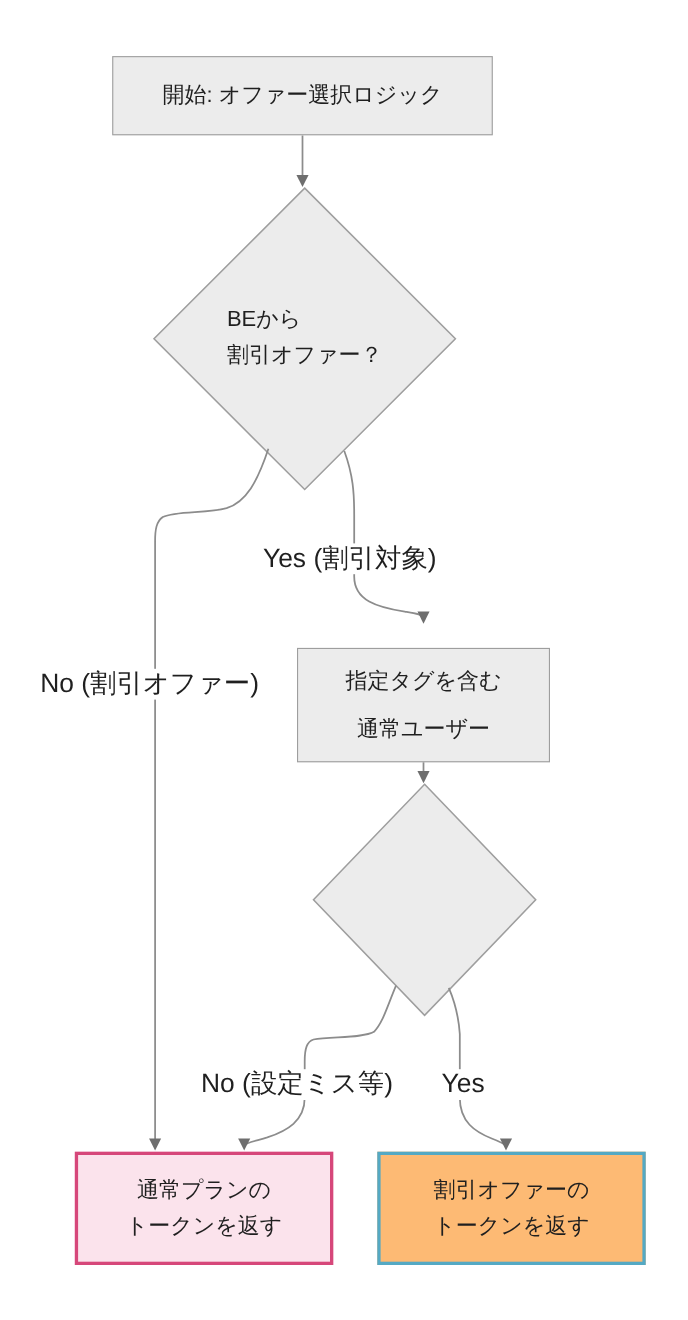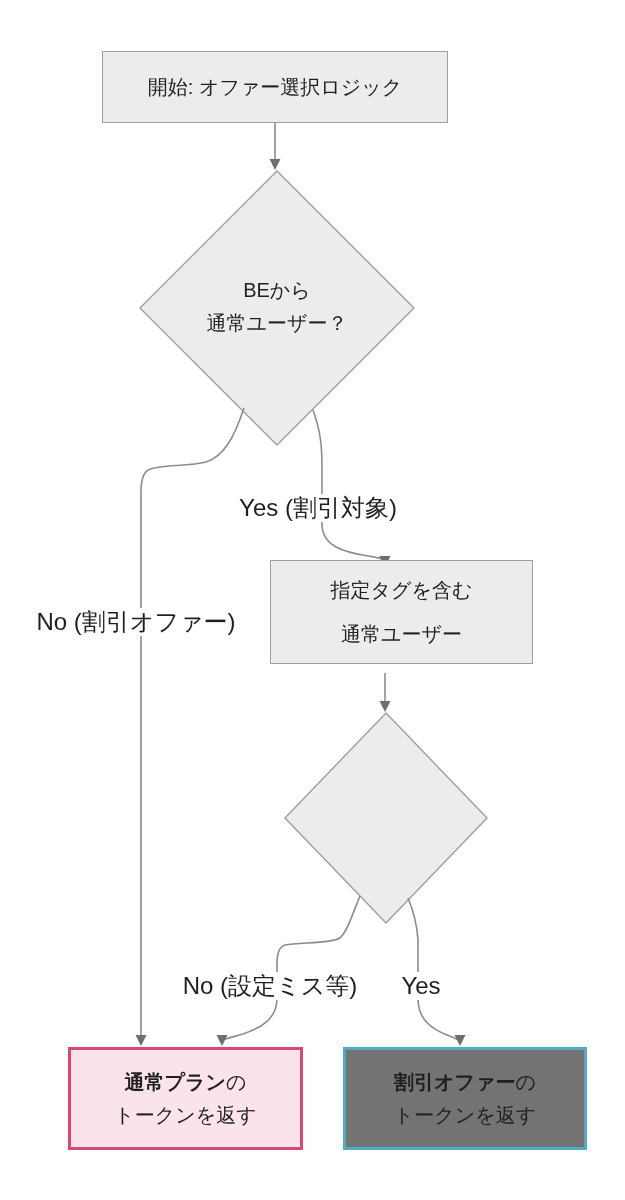--- a/index.html
+++ b/index.html
@@ -22,54 +22,53 @@
     display:flex;flex-direction:column;
     align-items:center;justify-content:center;
     text-align:center;
     font-size:20px;line-height:33px;
   }
   .rect-node{
     background:#ececec;
     border:1.5px solid #9e9e9e;
   }
   .node-start{left:102px;top:51px;width:346px;height:72px;}
-  .node-search{left:270px;top:560px;width:263px;height:104px;gap:11px;}
+  .node-search{left:270px;top:589px;width:230px;height:104px;gap:11px;}
   .node-normal{
     left:68px;top:1047px;width:235px;height:103px;
     background:#fbe3ec;border:3px solid #d6477a;
   }
   .node-discount{
     left:343px;top:1047px;width:244px;height:103px;
-    background:#737373;border:3px solid #54a9c4;
+    background:#fdba74;border:3px solid #54a9c4;
   }
   .diamond-label{
     position:absolute;
     transform:translate(-50%,-50%);
-    text-align:center;
     font-size:20px;line-height:33px;
     white-space:nowrap;
   }
   .dl-tagcheck{left:277px;top:307px;}
   .dl-foundcheck{left:386px;top:821px;}
 
   .edge-label{
     position:absolute;
     transform:translate(-50%,-50%);
     background:#ffffff;
     padding:1px 5px;
     font-size:24px;line-height:26px;
     white-space:nowrap;
     text-align:center;
   }
   .el-yes-discount{left:318px;top:508px;}
   .el-no-normal{left:136px;top:622px;}
   .el-no-config{left:270px;top:986px;}
   .el-yes-found{left:421px;top:986px;}
 
-  .bold{font-weight:700;}
+  .bold{font-weight:400;}
 </style>
 </head>
 <body>
 
 <div id="canvas">
 
   <svg id="edge-layer" viewBox="0 0 625 1200" xmlns="http://www.w3.org/2000/svg">
 
     <polygon class="diamond" points="277,171 414,308 277,445 140,308"></polygon>
     <polygon class="diamond" points="386,713 487,818 386,923 285,818"></polygon>
@@ -103,21 +102,21 @@
     <div>トークンを返す</div>
   </div>
 
   <div class="node node-discount">
     <div><span class="bold">割引オファー</span><span>の</span></div>
     <div>トークンを返す</div>
   </div>
 
   <div class="diamond-label dl-tagcheck">
     <div>BEから</div>
-    <div>通常ユーザー？</div>
+    <div>割引オファー？</div>
   </div>
 
   <div class="edge-label el-yes-discount">Yes (割引対象)</div>
   <div class="edge-label el-no-normal">No (割引オファー)</div>
   <div class="edge-label el-no-config">No (設定ミス等)</div>
   <div class="edge-label el-yes-found">Yes</div>
 
 </div>
 
 </body></html>

